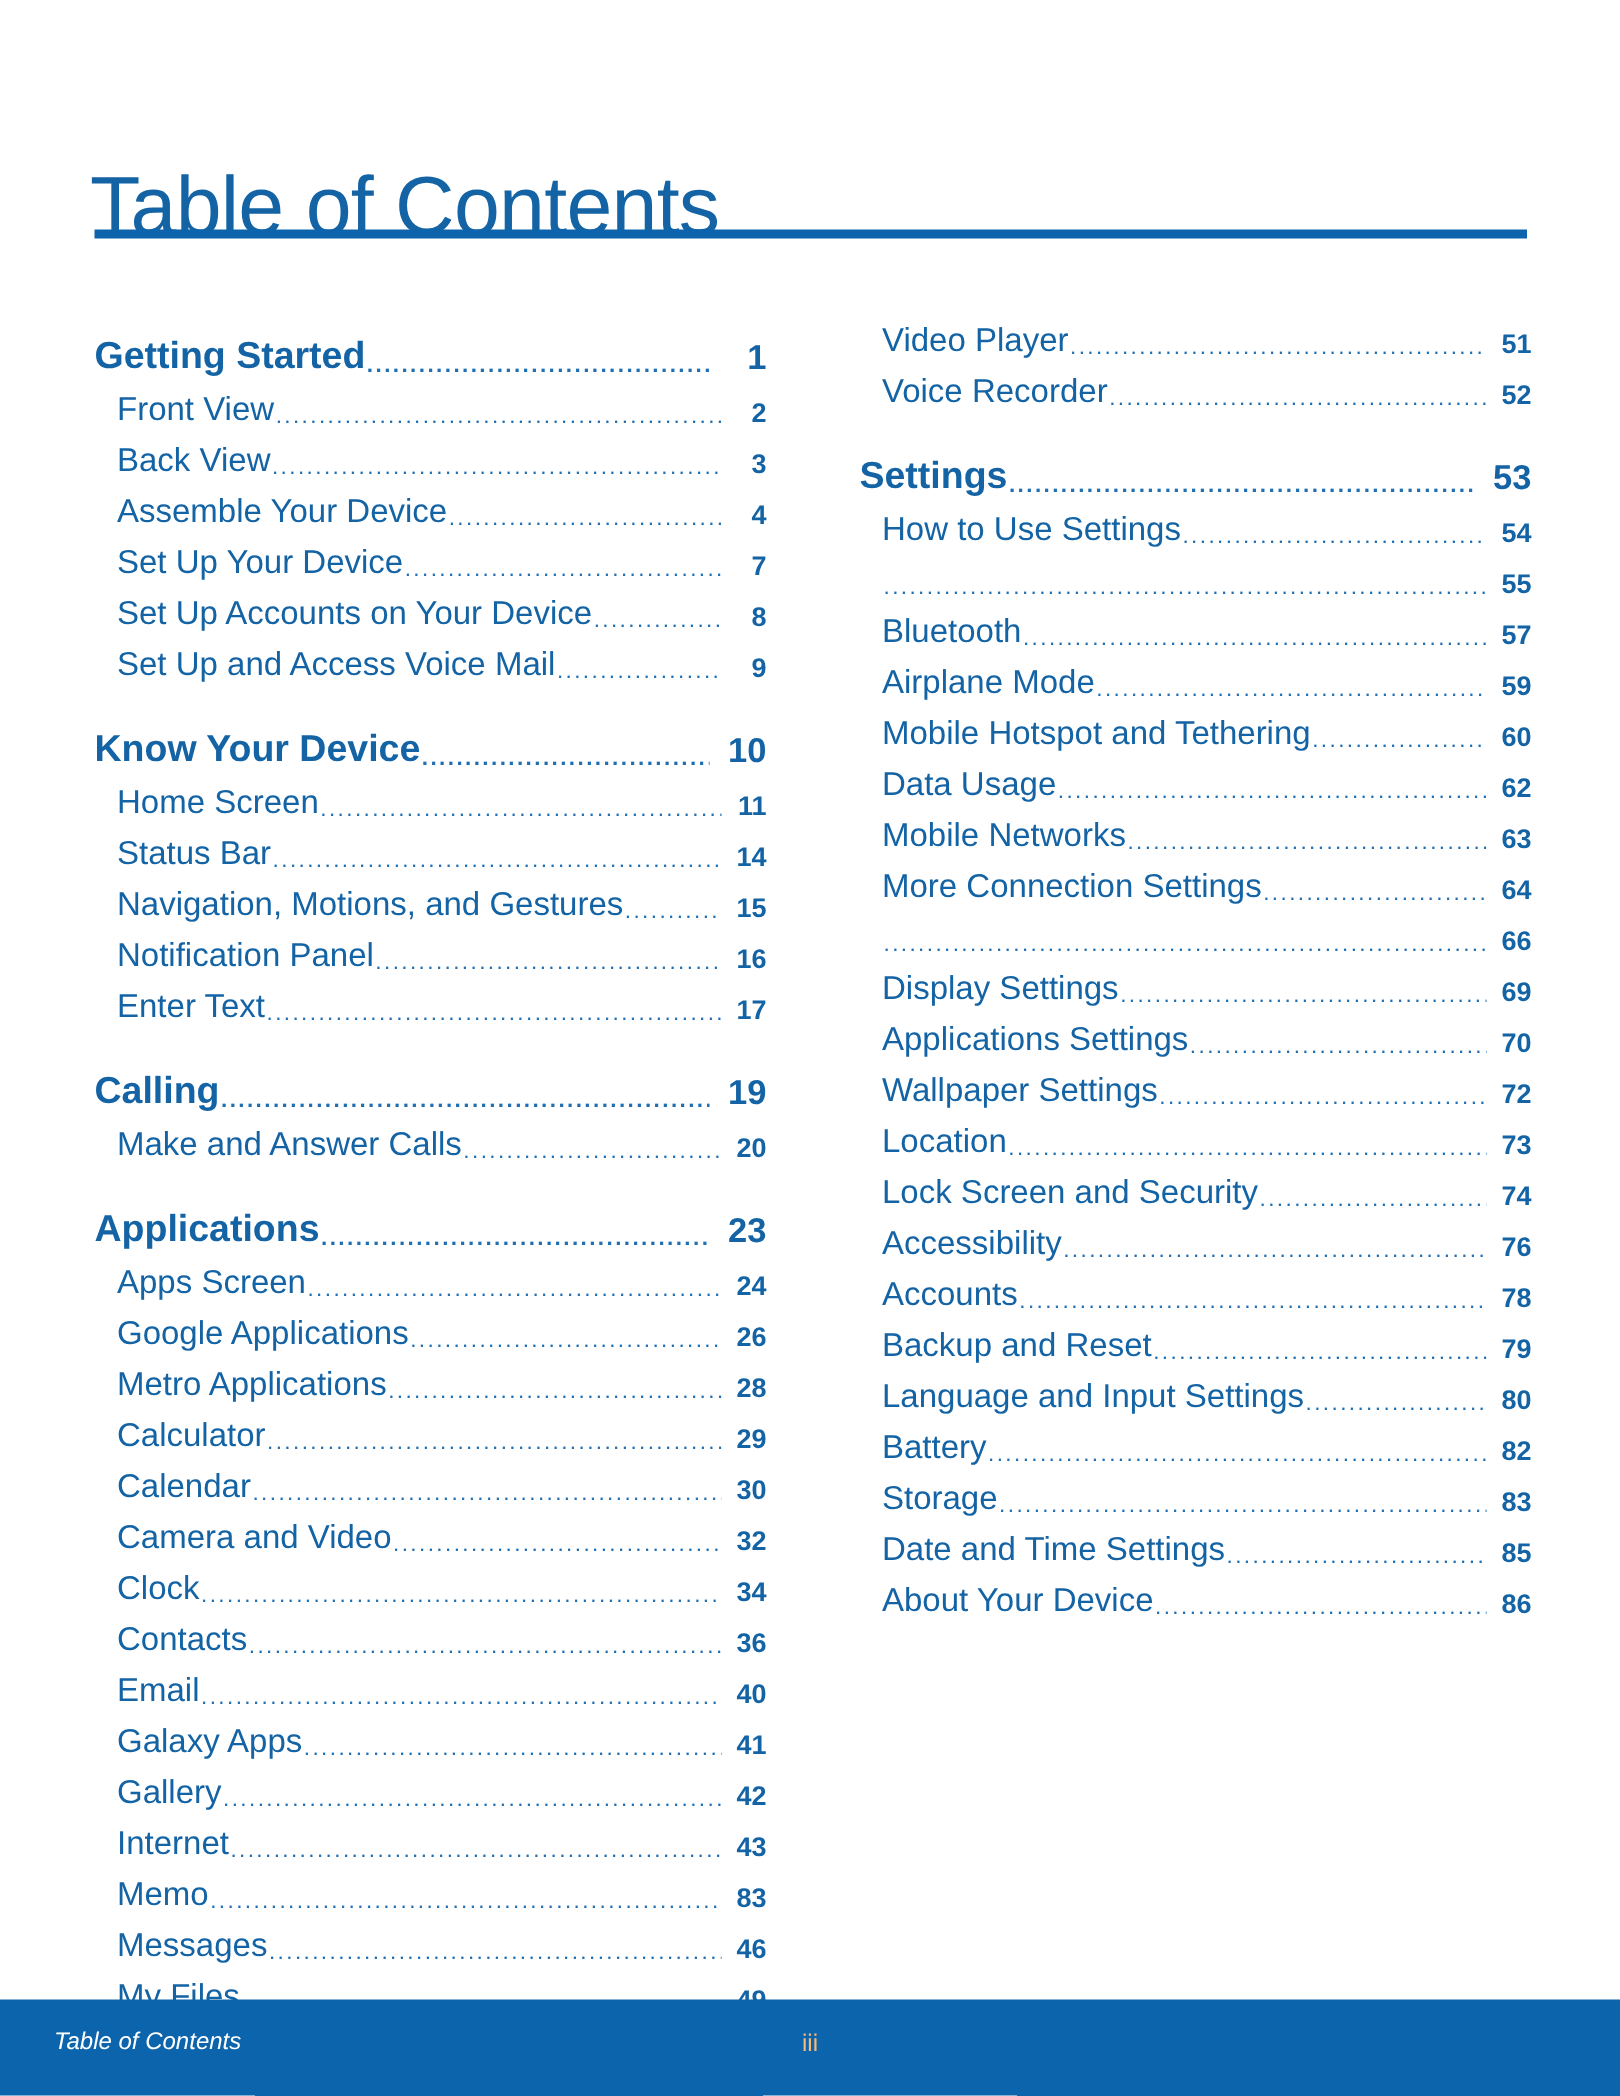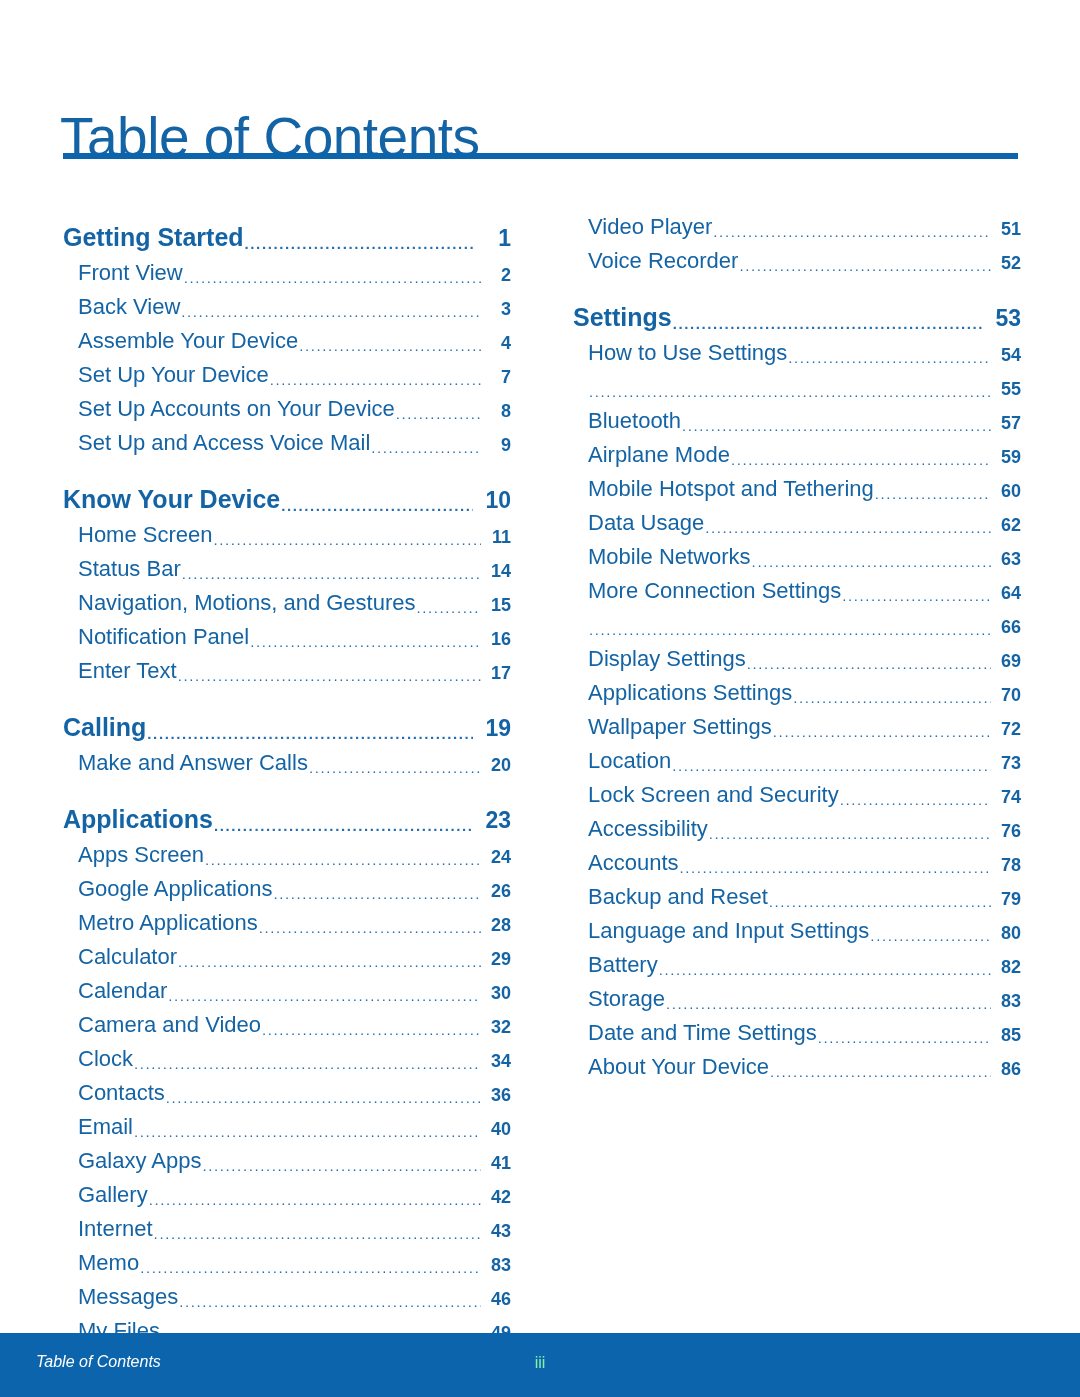--- a/index.html
+++ b/index.html
@@ -134,21 +134,21 @@
     color: #ffffff;
     font-family: "Liberation Sans", sans-serif;
   }
   #footer-page {
     position: absolute;
     left: 0;
     top: 21px;
     width: 1080px;
     text-align: center;
     font-size: 16px;
-    color: #86efac;
+    color: #fdba74;
   }
 </style>
 </head>
 <body>
 
 <h1 id="page-title">Table of Contents</h1>
 
 <div id="title-rule"></div>
 
 <div id="toc">

